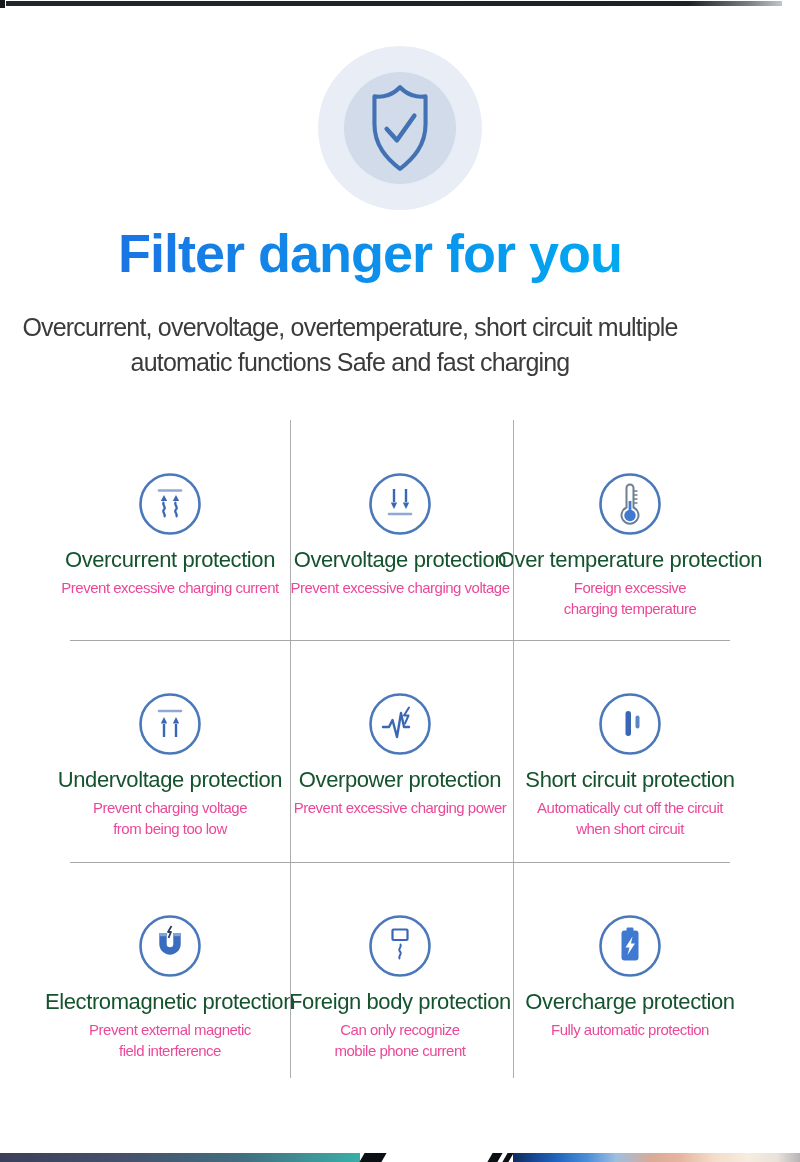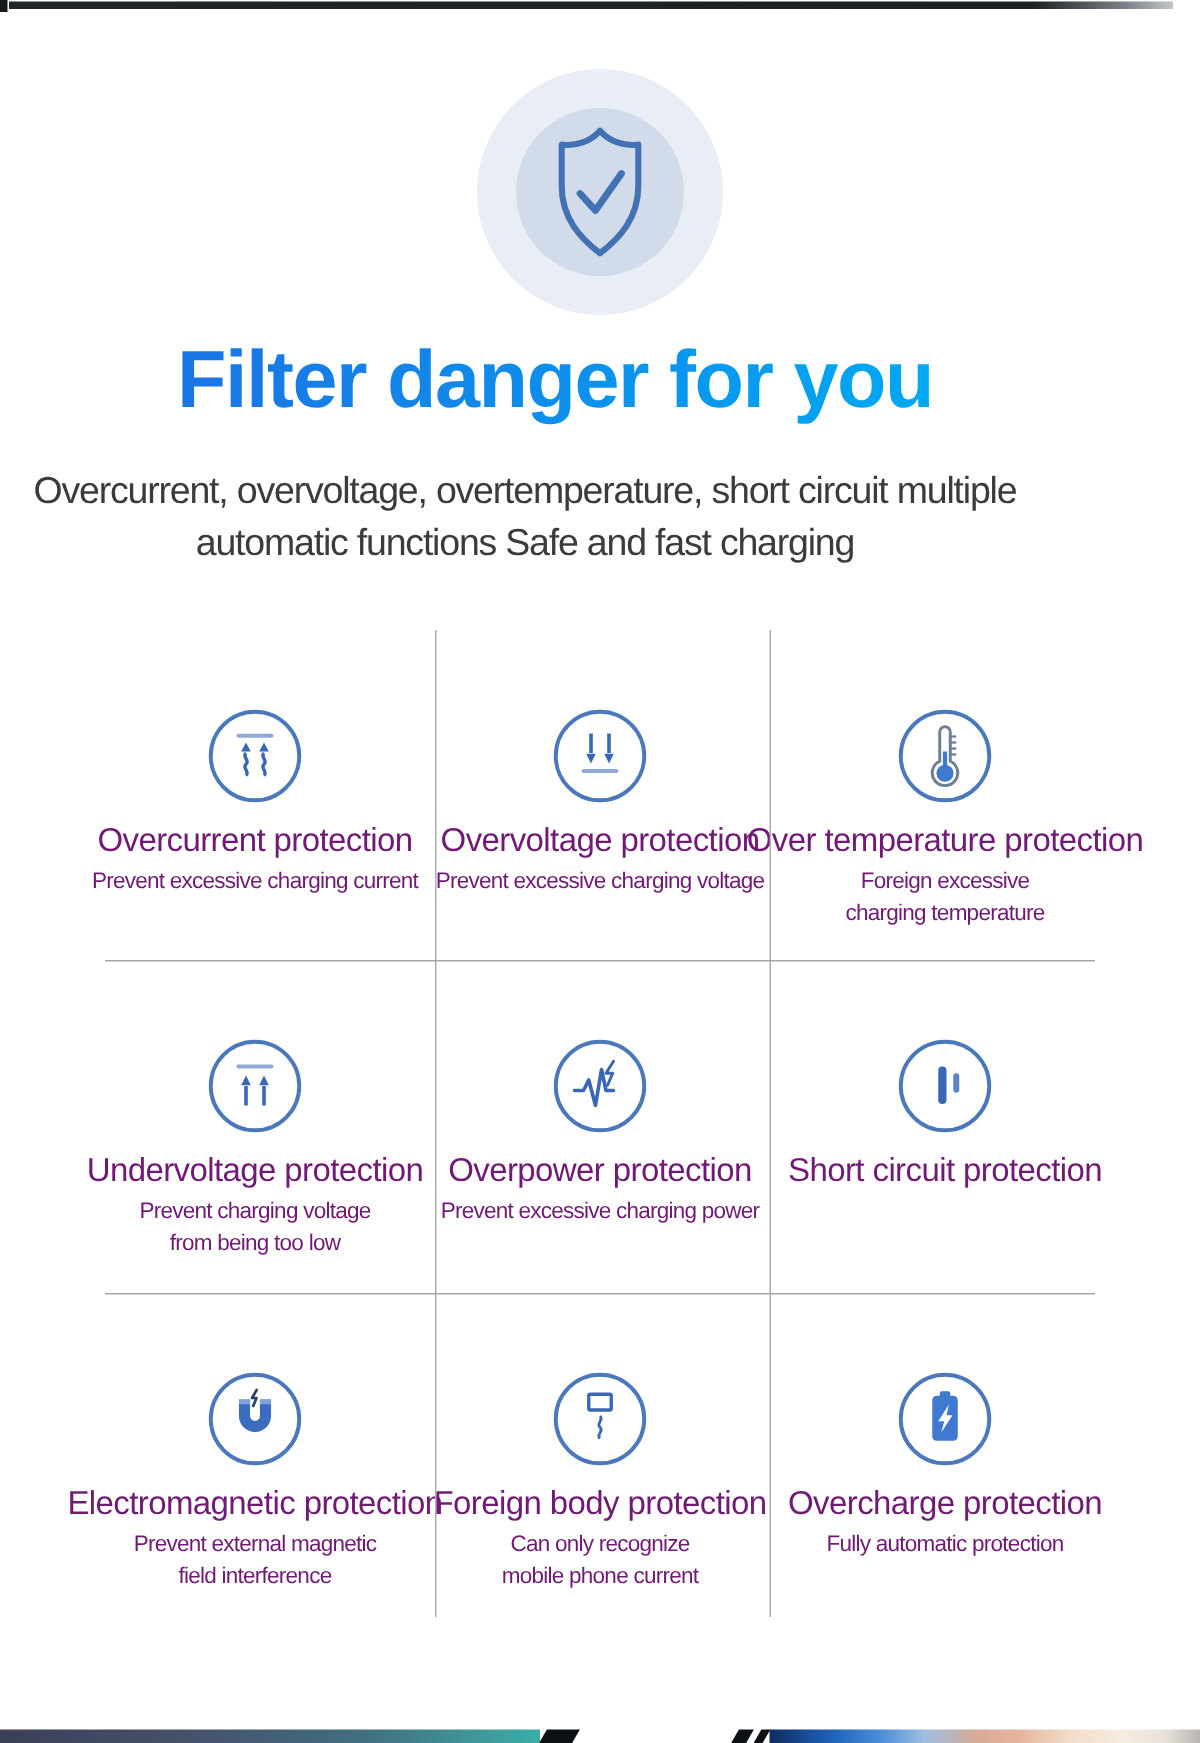--- a/index.html
+++ b/index.html
@@ -30,23 +30,23 @@
     background:linear-gradient(90deg,var(--heading-gradient-start) 15%,var(--heading-gradient-end) 85%);
     -webkit-background-clip:text;background-clip:text;color:transparent;white-space:nowrap;}
   .subtitle{position:absolute;left:0;top:310px;width:700px;text-align:center;
     font-size:25px;line-height:35px;color:#3b3b3b;letter-spacing:-0.8px;}
   .subtitle span{display:block;white-space:nowrap;}
   
   .grid{position:absolute;left:55px;top:420px;width:690px;
     display:grid;grid-template-columns:230px 230px 230px;grid-template-rows:220px 222px 216px;}
   .cell{display:flex;flex-direction:column;align-items:center;padding-top:52px;text-align:center;}
   .icon-wrap{width:64px;height:64px;margin-bottom:10px;}
-  .cell-title{font-size:22px;line-height:28px;color:#701a75;letter-spacing:-0.4px;
+  .cell-title{font-size:22px;line-height:28px;color:#14532d;letter-spacing:-0.4px;
     white-space:nowrap;margin-bottom:3px;}
-  .cell-desc{font-size:15px;line-height:21px;color:#701a75;letter-spacing:-0.5px;}
+  .cell-desc{font-size:15px;line-height:21px;color:#ec4899;letter-spacing:-0.5px;}
   .cell-desc span{display:block;white-space:nowrap;}
   
   .v-div{position:absolute;top:420px;width:1px;height:658px;background:var(--divider);}
   .v-div.v1{left:290px;} .v-div.v2{left:513px;}
   .h-div{position:absolute;left:70px;width:660px;height:1px;background:#a6a6a6;}
   .h-div.h1{top:640px;} .h-div.h2{top:862px;}
   
   .strip{position:absolute;left:0;bottom:0;width:800px;height:10px;}
   .strip-left{position:absolute;left:0;bottom:0;width:360px;height:9px;
     background:linear-gradient(90deg,#3c3f58 0%,#46516c 35%,#40707f 68%,#3f9396 86%,#38afa8 100%);}
@@ -163,20 +163,24 @@
       </div>
     </div>
 
     <div class="cell">
       <svg class="icon-wrap" viewBox="0 0 64 64">
         <circle cx="32" cy="32" r="29.5" fill="none" stroke="#4a78ba" stroke-width="2.6"></circle>
         <rect x="27.5" y="19" width="5.5" height="25" rx="2.7" fill="#3a67b5"></rect>
         <rect x="37.5" y="23.5" width="4" height="13" rx="2" fill="#5c85c4"></rect>
       </svg>
       <div class="cell-title">Short circuit protection</div>
+      <div class="cell-desc">
+        <span>Automatically cut off the circuit</span>
+        <span>when short circuit</span>
+      </div>
     </div>
 
     <div class="cell">
       <svg class="icon-wrap" viewBox="0 0 64 64">
         <circle cx="32" cy="32" r="29.5" fill="none" stroke="#4a78ba" stroke-width="2.6"></circle>
         <path d="M25 19 v11 a7 7 0 0 0 14 0 v-11" fill="none" stroke="#3a6cc0" stroke-width="7.4"></path>
         <rect x="21.3" y="19" width="7.4" height="3.2" fill="#7fa3dc"></rect>
         <rect x="35.3" y="19" width="7.4" height="3.2" fill="#7fa3dc"></rect>
         <path d="M33.5 12 l-3.5 6 h3 l-2.5 6" fill="none" stroke="#2b3f66" stroke-width="1.8" stroke-linejoin="round"></path>
       </svg>

